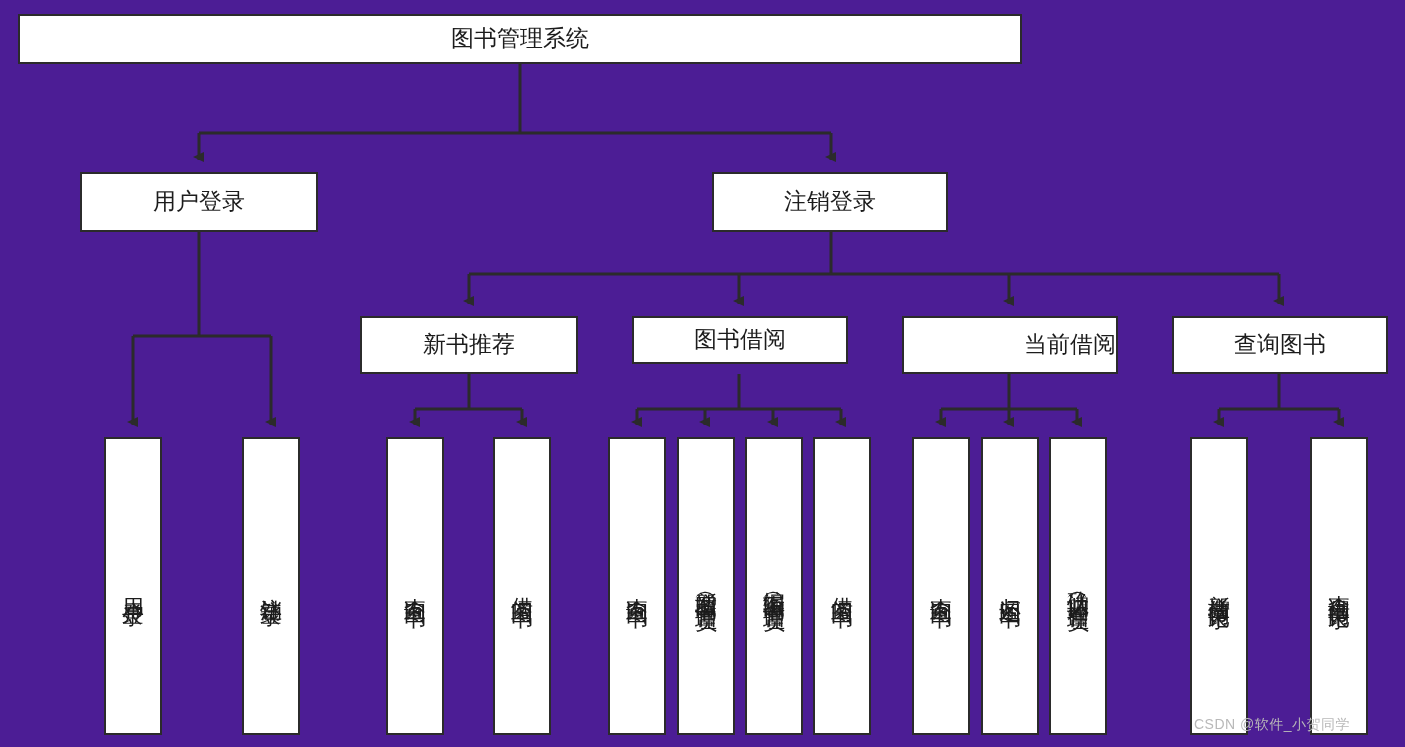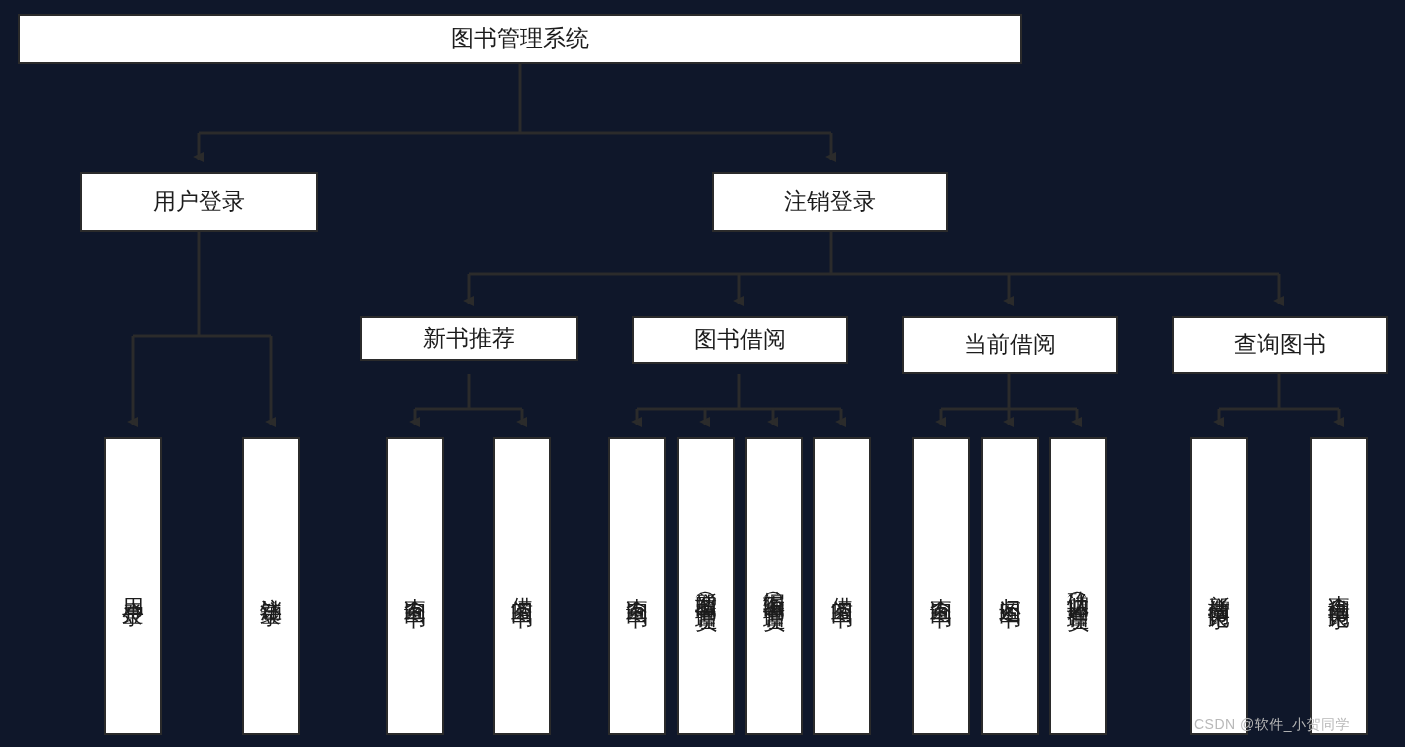--- a/index.html
+++ b/index.html
@@ -8,21 +8,21 @@
     padding: 0;
     background: #ffffff;
   }
   body {
     font-family: "Liberation Sans", "DejaVu Sans", sans-serif;
   }
   #canvas {
     position: relative;
     width: 1405px;
     height: 747px;
-    background: #0f172a;
+    background: #4c1d95;
     overflow: hidden;
   }
   #edges {
     position: absolute;
     left: 0;
     top: 0;
     width: 1405px;
     height: 747px;
     pointer-events: none;
   }
@@ -130,29 +130,29 @@
   </div>
 
   <div class="node horiz" style="left:80px; top:172px; width:238px; height:60px;">
     <span class="label">用户登录</span>
   </div>
 
   <div class="node horiz" style="left:712px; top:172px; width:236px; height:60px;">
     <span class="label">注销登录</span>
   </div>
 
-  <div class="node horiz" style="left:360px; top:316px; width:218px; height:45px;">
+  <div class="node horiz" style="left:360px; top:316px; width:218px; height:58px;">
     <span class="label">新书推荐</span>
   </div>
 
   <div class="node horiz" style="left:632px; top:316px; width:216px; height:48px;">
     <span class="label">图书借阅</span>
   </div>
 
-  <div class="node horiz" style="left:902px; top:316px; width:216px; height:58px;">
+  <div class="node horiz" style="left:902px; top:316px; width:216px; height:58px;justify-content:flex-end;">
     <span class="label">当前借阅</span>
   </div>
 
   <div class="node horiz" style="left:1172px; top:316px; width:216px; height:58px;">
     <span class="label">查询图书</span>
   </div>
 
   <div class="node leaf" style="left:104px; top:437px; width:58px; height:298px;">
     <span class="label">用户登录</span>
   </div>

